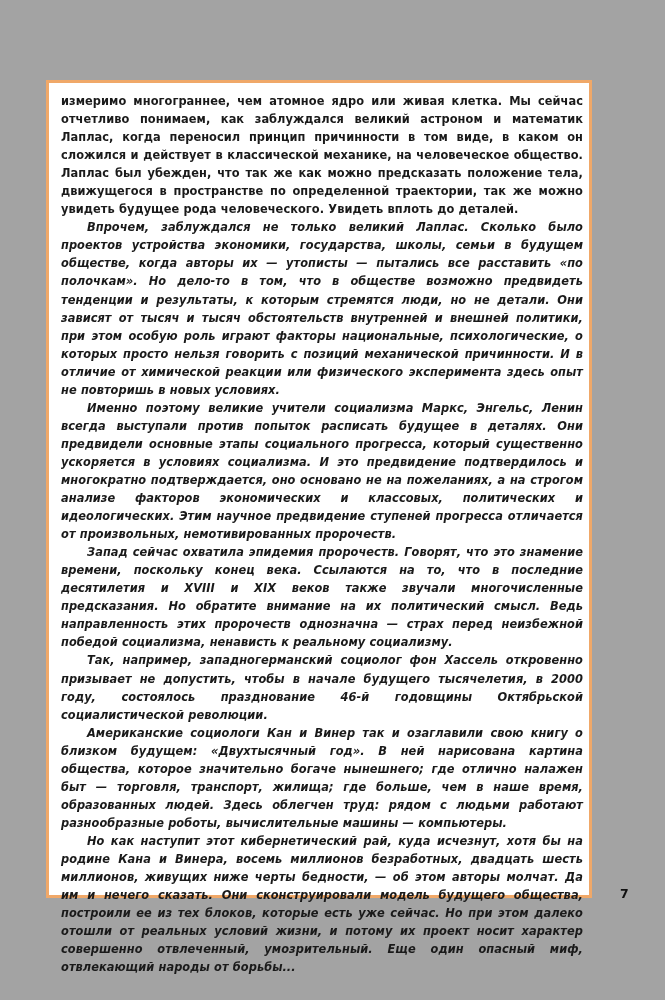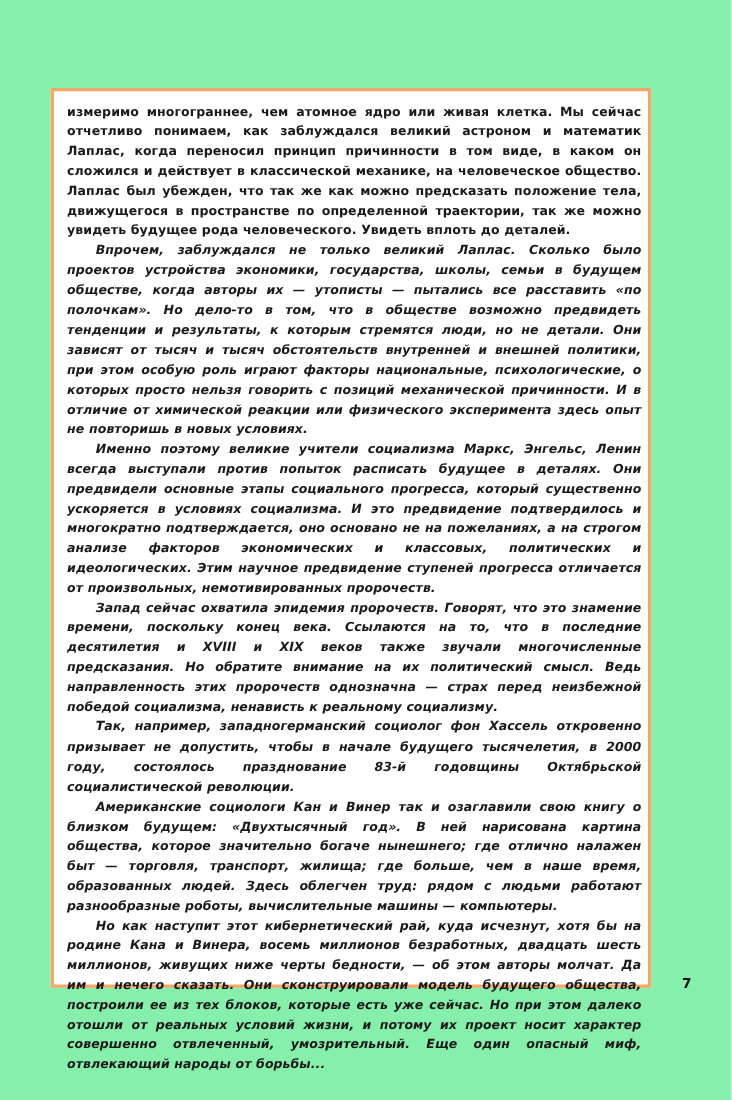--- a/index.html
+++ b/index.html
@@ -13,21 +13,21 @@
     position: relative;
     font-family: "DejaVu Sans", sans-serif;
     overflow: hidden;
   }
   .page {
     position: absolute;
     left: 0;
     top: 0;
     width: 665px;
     height: 1000px;
-    background: #86efac;
+    background: #a3a3a3;
   }
   .frame {
     position: absolute;
     left: 46px;
     top: 80px;
     width: 546px;
     height: 818px;
     border: 3px solid #f0a868;
     box-sizing: border-box;
     background: #ffffff;
@@ -79,21 +79,21 @@
     <div class="text-column">
 
       <p class="para">измеримо многограннее, чем атомное ядро или живая клетка. Мы сейчас отчетливо понимаем, как заблуждался великий астроном и математик Лаплас, когда переносил принцип причинности в том виде, в каком он сложился и действует в классической механике, на человеческое общество. Лаплас был убежден, что так же как можно предсказать положение тела, движущегося в пространстве по определенной траектории, так же можно увидеть будущее рода человеческого. Увидеть вплоть до деталей.</p>
 
       <p class="para indent">Впрочем, заблуждался не только великий Лаплас. Сколько было проектов устройства экономики, государства, школы, семьи в будущем обществе, когда авторы их — утописты — пытались все расставить «по полочкам». Но дело-то в том, что в обществе возможно предвидеть тенденции и результаты, к которым стремятся люди, но не детали. Они зависят от тысяч и тысяч обстоятельств внутренней и внешней политики, при этом особую роль играют факторы национальные, психологические, о которых просто нельзя говорить с позиций механической причинности. И в отличие от химической реакции или физического эксперимента здесь опыт не повторишь в новых условиях.</p>
 
       <p class="para indent">Именно поэтому великие учители социализма Маркс, Энгельс, Ленин всегда выступали против попыток расписать будущее в деталях. Они предвидели основные этапы социального прогресса, который существенно ускоряется в условиях социализма. И это предвидение подтвердилось и многократно подтверждается, оно основано не на пожеланиях, а на строгом анализе факторов экономических и классовых, политических и идеологических. Этим научное предвидение ступеней прогресса отличается от произвольных, немотивированных пророчеств.</p>
 
       <p class="para indent">Запад сейчас охватила эпидемия пророчеств. Говорят, что это знамение времени, поскольку конец века. Ссылаются на то, что в последние десятилетия и XVIII и XIX веков также звучали многочисленные предсказания. Но обратите внимание на их политический смысл. Ведь направленность этих пророчеств однозначна — страх перед неизбежной победой социализма, ненависть к реальному социализму.</p>
 
-      <p class="para indent">Так, например, западногерманский социолог фон Хассель откровенно призывает не допустить, чтобы в начале будущего тысячелетия, в 2000 году, состоялось празднование 83-й годовщины Октябрьской социалистической революции.</p>
+      <p class="para indent">Так, например, западногерманский социолог фон Хассель откровенно призывает не допустить, чтобы в начале будущего тысячелетия, в 2000 году, состоялось празднование 46-й годовщины Октябрьской социалистической революции.</p>
 
       <p class="para indent">Американские социологи Кан и Винер так и озаглавили свою книгу о близком будущем: «Двухтысячный год». В ней нарисована картина общества, которое значительно богаче нынешнего; где отлично налажен быт — торговля, транспорт, жилища; где больше, чем в наше время, образованных людей. Здесь облегчен труд: рядом с людьми работают разнообразные роботы, вычислительные машины — компьютеры.</p>
 
       <p class="para indent">Но как наступит этот кибернетический рай, куда исчезнут, хотя бы на родине Кана и Винера, восемь миллионов безработных, двадцать шесть миллионов, живущих ниже черты бедности, — об этом авторы молчат. Да им и нечего сказать. Они сконструировали модель будущего общества, построили ее из тех блоков, которые есть уже сейчас. Но при этом далеко отошли от реальных условий жизни, и потому их проект носит характер совершенно отвлеченный, умозрительный. Еще один опасный миф, отвлекающий народы от борьбы...</p>
 
     </div>
 
   </div>
 
   <div class="page-number">7</div>

